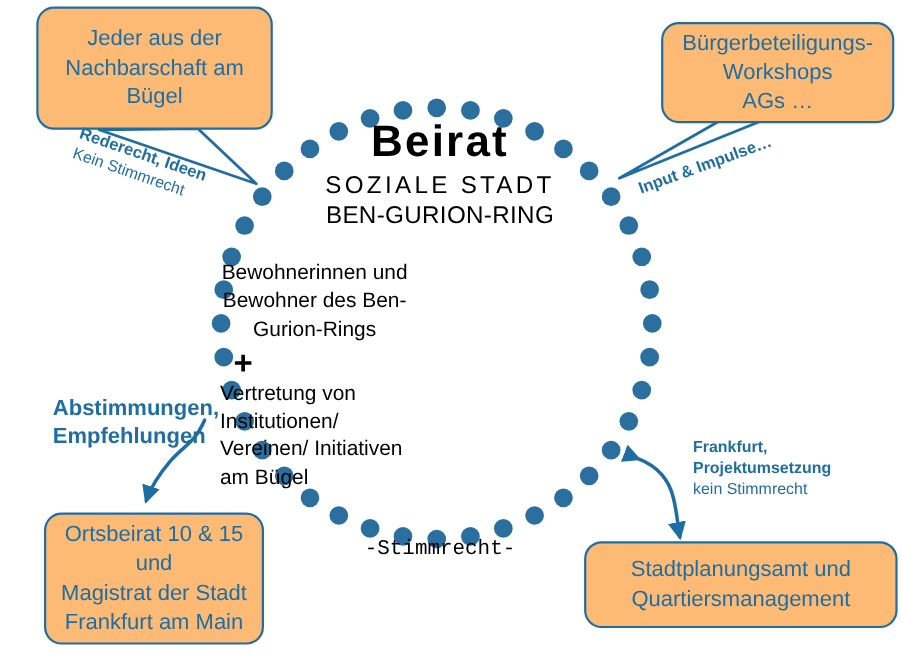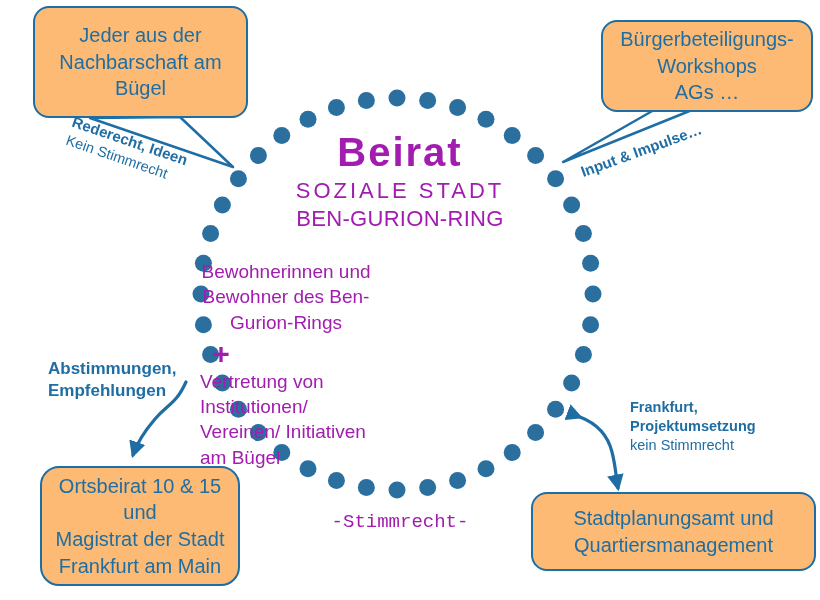--- a/index.html
+++ b/index.html
@@ -43,34 +43,34 @@
   .bubble span { display: block; }
 
   
   #bubble-neighborhood {
     left: 33px;  top: 6px;   width: 215px; height: 112px;
   }
   #bubble-participation {
     left: 601px; top: 20px;  width: 212px; height: 92px;
   }
   #bubble-ortsbeirat {
-    left: 40px;  top: 466px; width: 200px; height: 120px; border-radius: 19px;
+    left: 40px;  top: 466px; width: 200px; height: 120px;
   }
   #bubble-stadtplanung {
     left: 531px; top: 492px; width: 285px; height: 79px;
   }
 
   
   #center-block {
     position: absolute;
     left: 200px;
-    top: 131px;
+    top: 108px;
     width: 400px;
     text-align: center;
-    color: #a21caf;
+    color: #000000;
     z-index: 3;
   }
   #title-beirat {
     font-size: 40px;
     font-weight: bold;
     letter-spacing: 2px;
     line-height: 1.05;
   }
   #title-soziale {
     font-size: 22px;
@@ -134,21 +134,21 @@
   
   .flat-label {
     position: absolute;
     color: #1e6ea4;
     z-index: 5;
     line-height: 1.32;
     white-space: nowrap;
   }
   #label-abstimmungen {
     left: 48px; top: 358px;
-    font-size: 17px;
+    font-size: 20px;
     font-weight: bold;
     text-align: left;
   }
   #label-beratung {
     left: 630px; top: 398px;
     font-size: 14.5px;
     text-align: left;
   }
   #label-beratung .b { font-weight: bold; }
   #label-beratung .n { font-weight: normal; }

